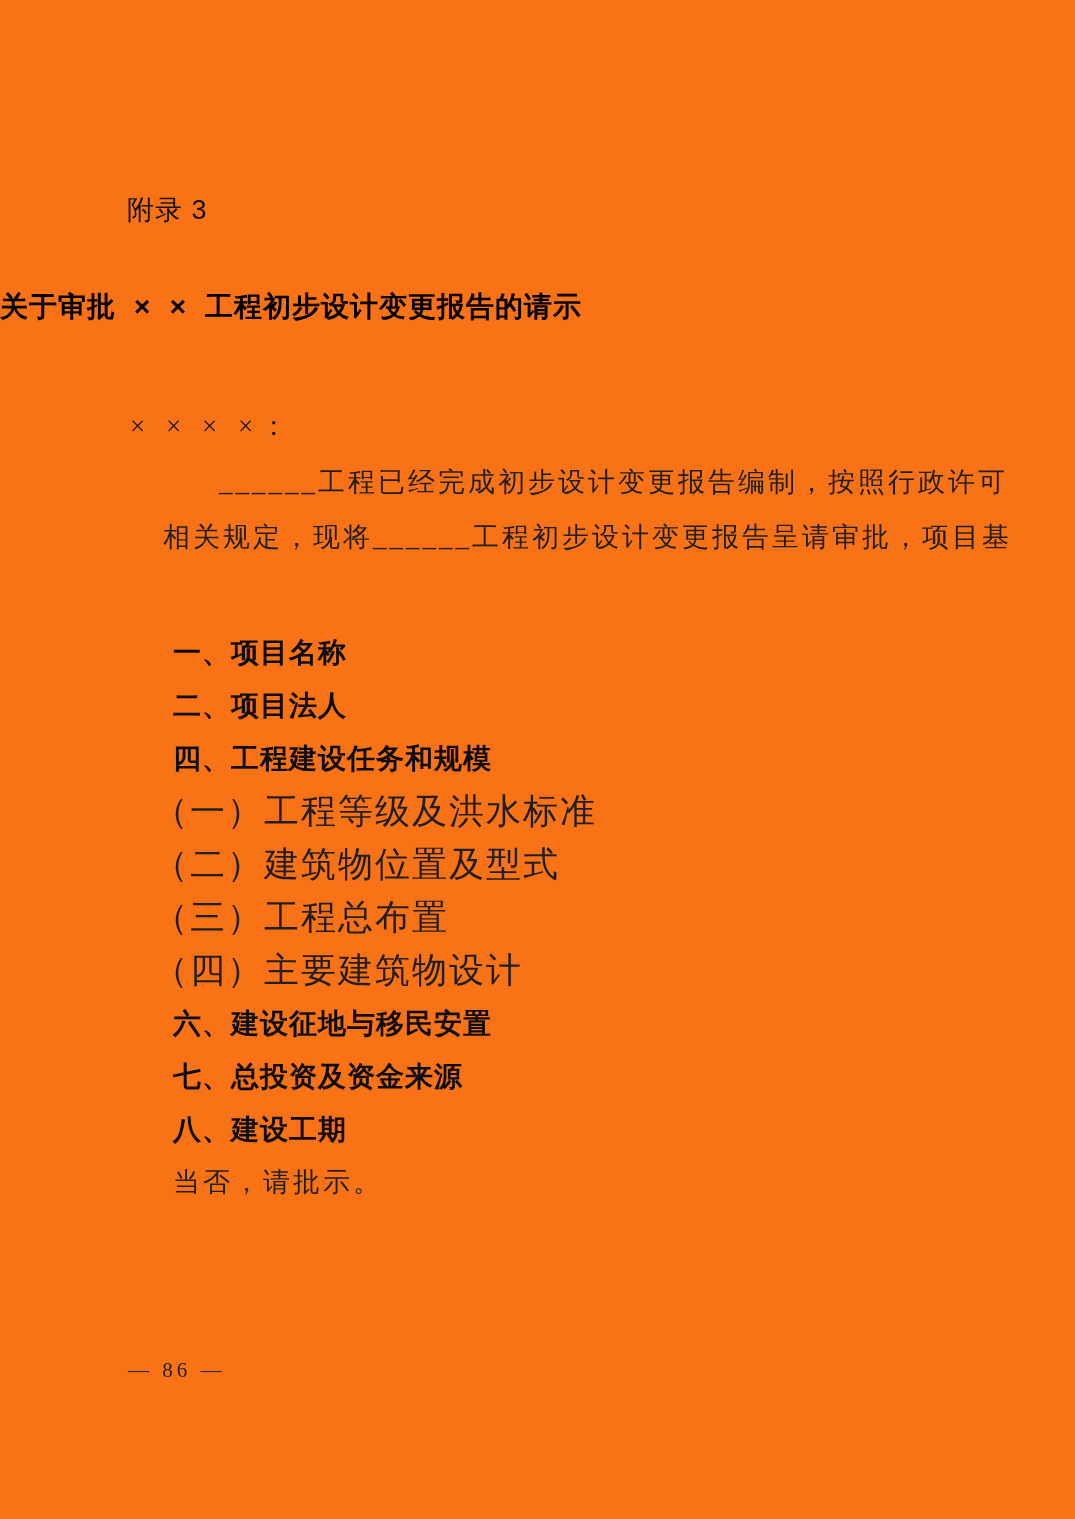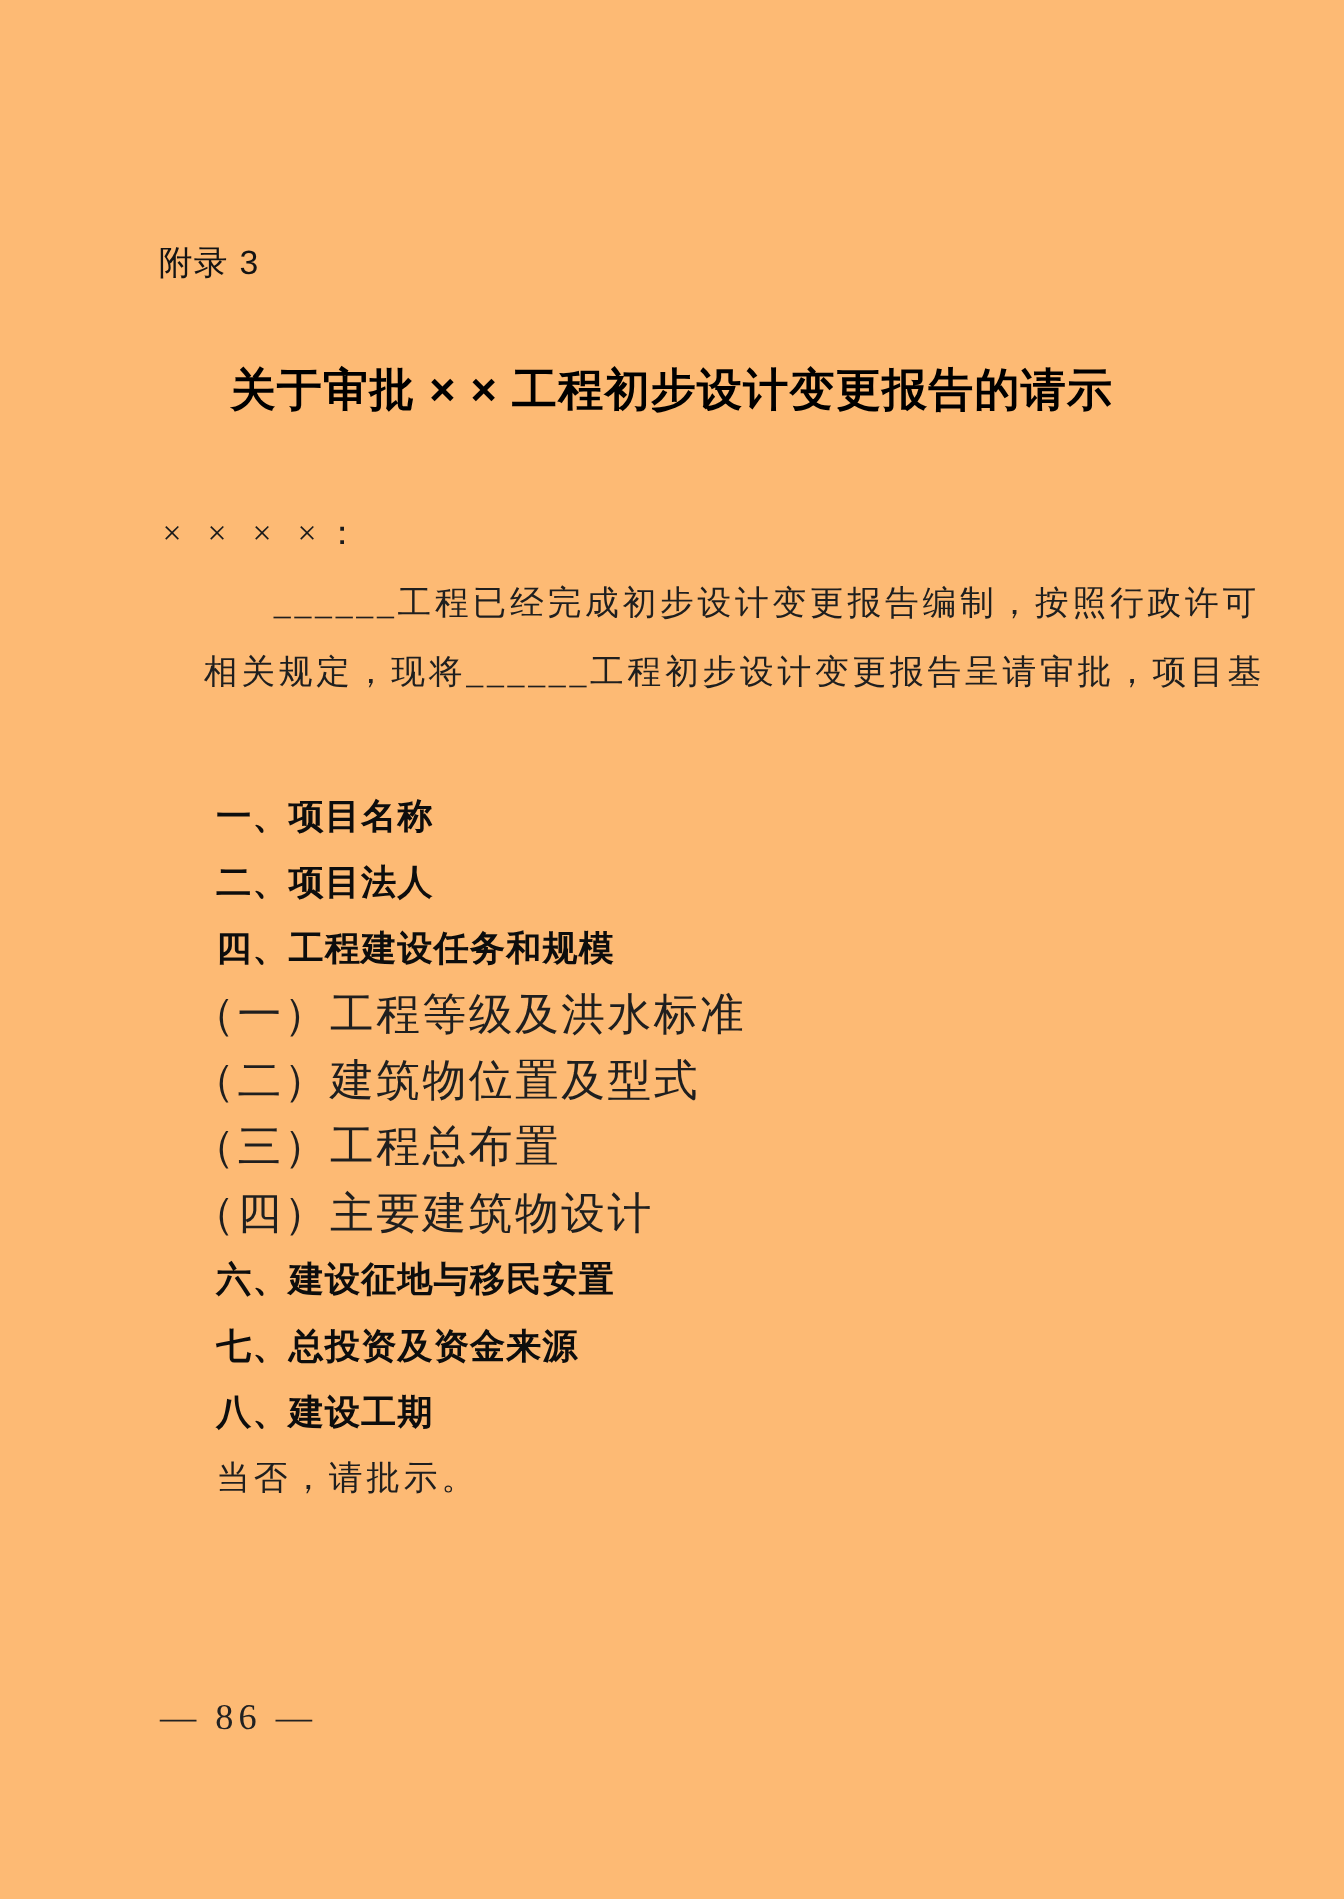--- a/index.html
+++ b/index.html
@@ -4,45 +4,44 @@
 <style>
   html, body {
     margin: 0;
     padding: 0;
     background: #ffffff;
   }
   .page {
     position: relative;
     width: 1075px;
     height: 1519px;
-    background: #fdba74;
+    background: #f97316;
     color: #111111;
     overflow: hidden;
     font-family: "Liberation Serif", "DejaVu Serif", serif;
   }
   .appendix {
     position: absolute;
     left: 127px;
     top: 192px;
     font-family: "Liberation Sans", "DejaVu Sans", sans-serif;
     font-weight: 500;
     font-size: 27px;
     letter-spacing: 1px;
     color: #141414;
   }
   .doc-title {
     position: absolute;
     left: 0;
     right: 0;
     top: 288px;
     margin: 0;
-    text-align: center;
-    font-family: Liberation Sans, sans-serif;
+    font-family: Liberation Mono, monospace;
     font-weight: bold;
-    font-size: 36px;
+    font-size: 28px;
     letter-spacing: 1px;
     color: #000000;
     white-space: nowrap;
   }
   .salutation {
     position: absolute;
     left: 130px;
     top: 408px;
     font-size: 27px;
     letter-spacing: 7px;
@@ -99,21 +98,21 @@
     padding-left: 43px;
     font-family: "Liberation Serif", "DejaVu Serif", serif;
     font-size: 27px;
     letter-spacing: 3px;
     color: #1f1f1f;
   }
   .page-number {
     position: absolute;
     left: 128px;
     top: 1358px;
-    font-size: 29px;
+    font-size: 21px;
     letter-spacing: 4px;
     color: #222222;
   }
 </style>
 </head>
 <body>
 
 <div class="page">
 
   <div class="appendix">附录 3</div>

